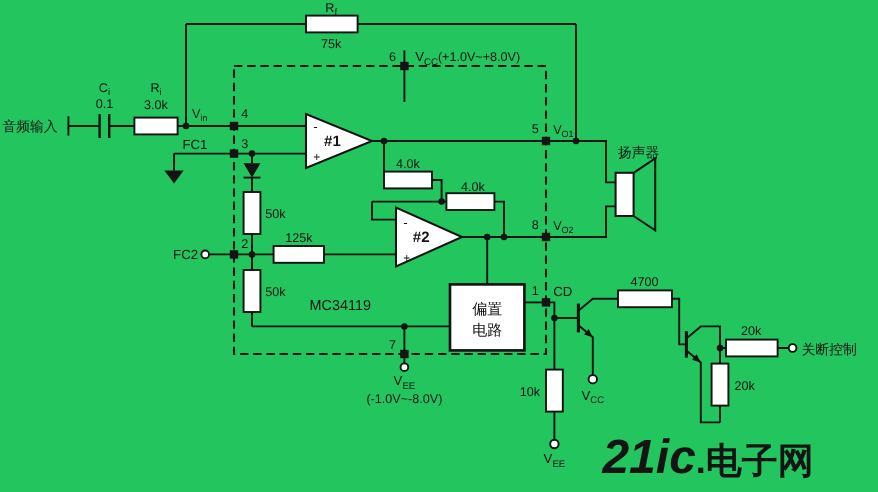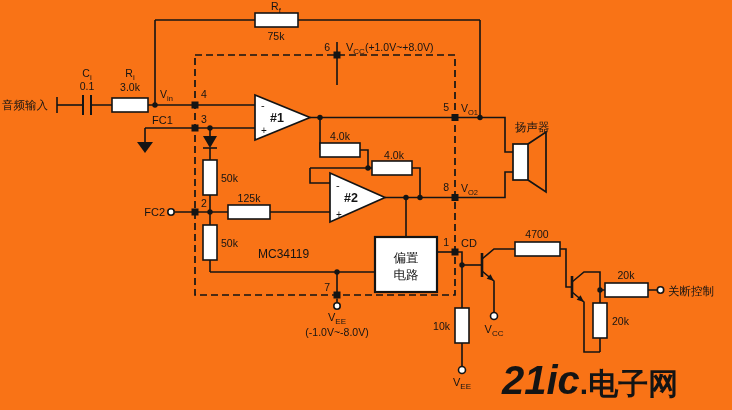--- a/index.html
+++ b/index.html
@@ -1,16 +1,16 @@
 <!DOCTYPE html>
 <html><head>
 <meta charset="utf-8">
 <style>
   html,body{margin:0;padding:0;background:#fff;}
-  .stage{width:732px;height:410px;position:relative;background:#f97316;overflow:hidden;
+  .stage{width:732px;height:410px;position:relative;background:#22c55e;overflow:hidden;
          font-family:"Liberation Sans",sans-serif;}
   svg{display:block;}
   text{fill:#141414;}
 </style>
 </head>
 <body>
 
 <div class="stage">
 <svg width="732" height="410" viewBox="0 0 732 410">
 

